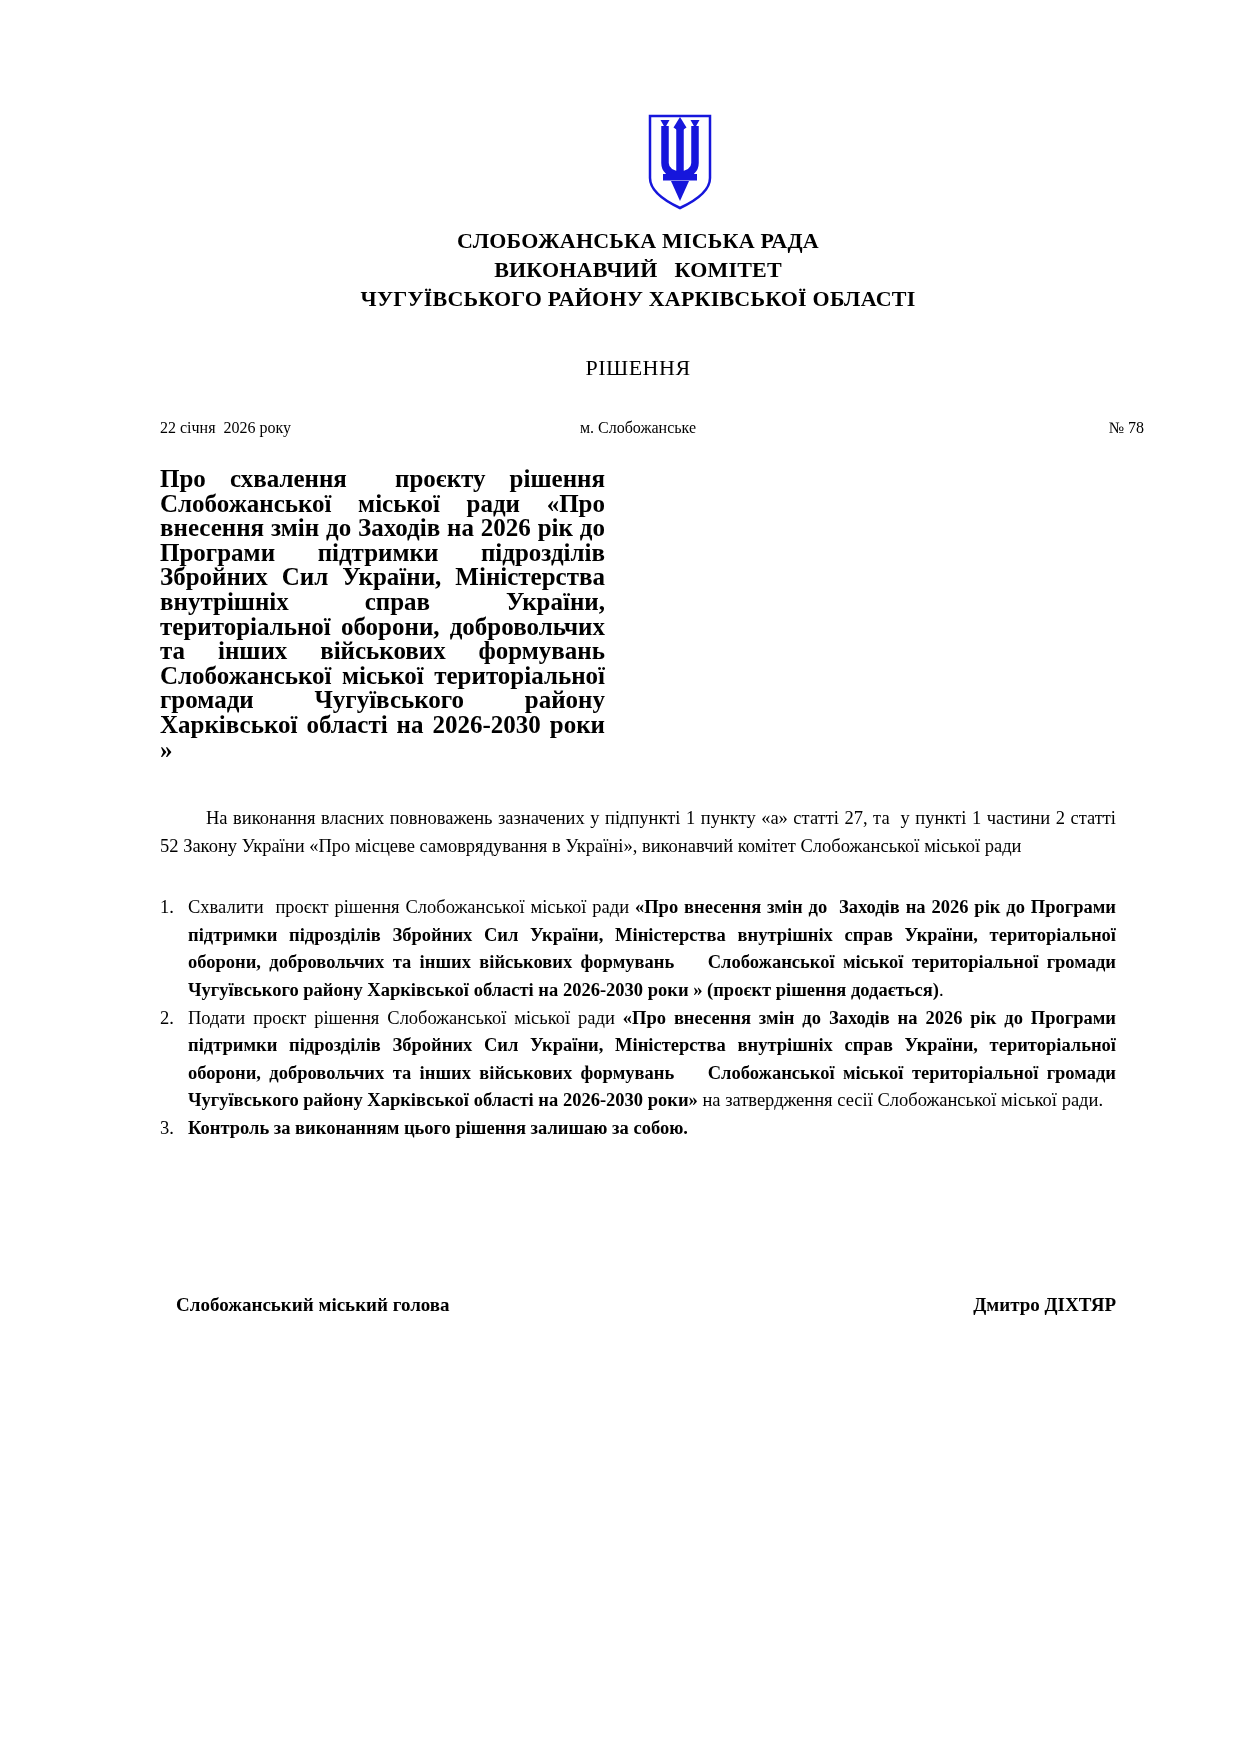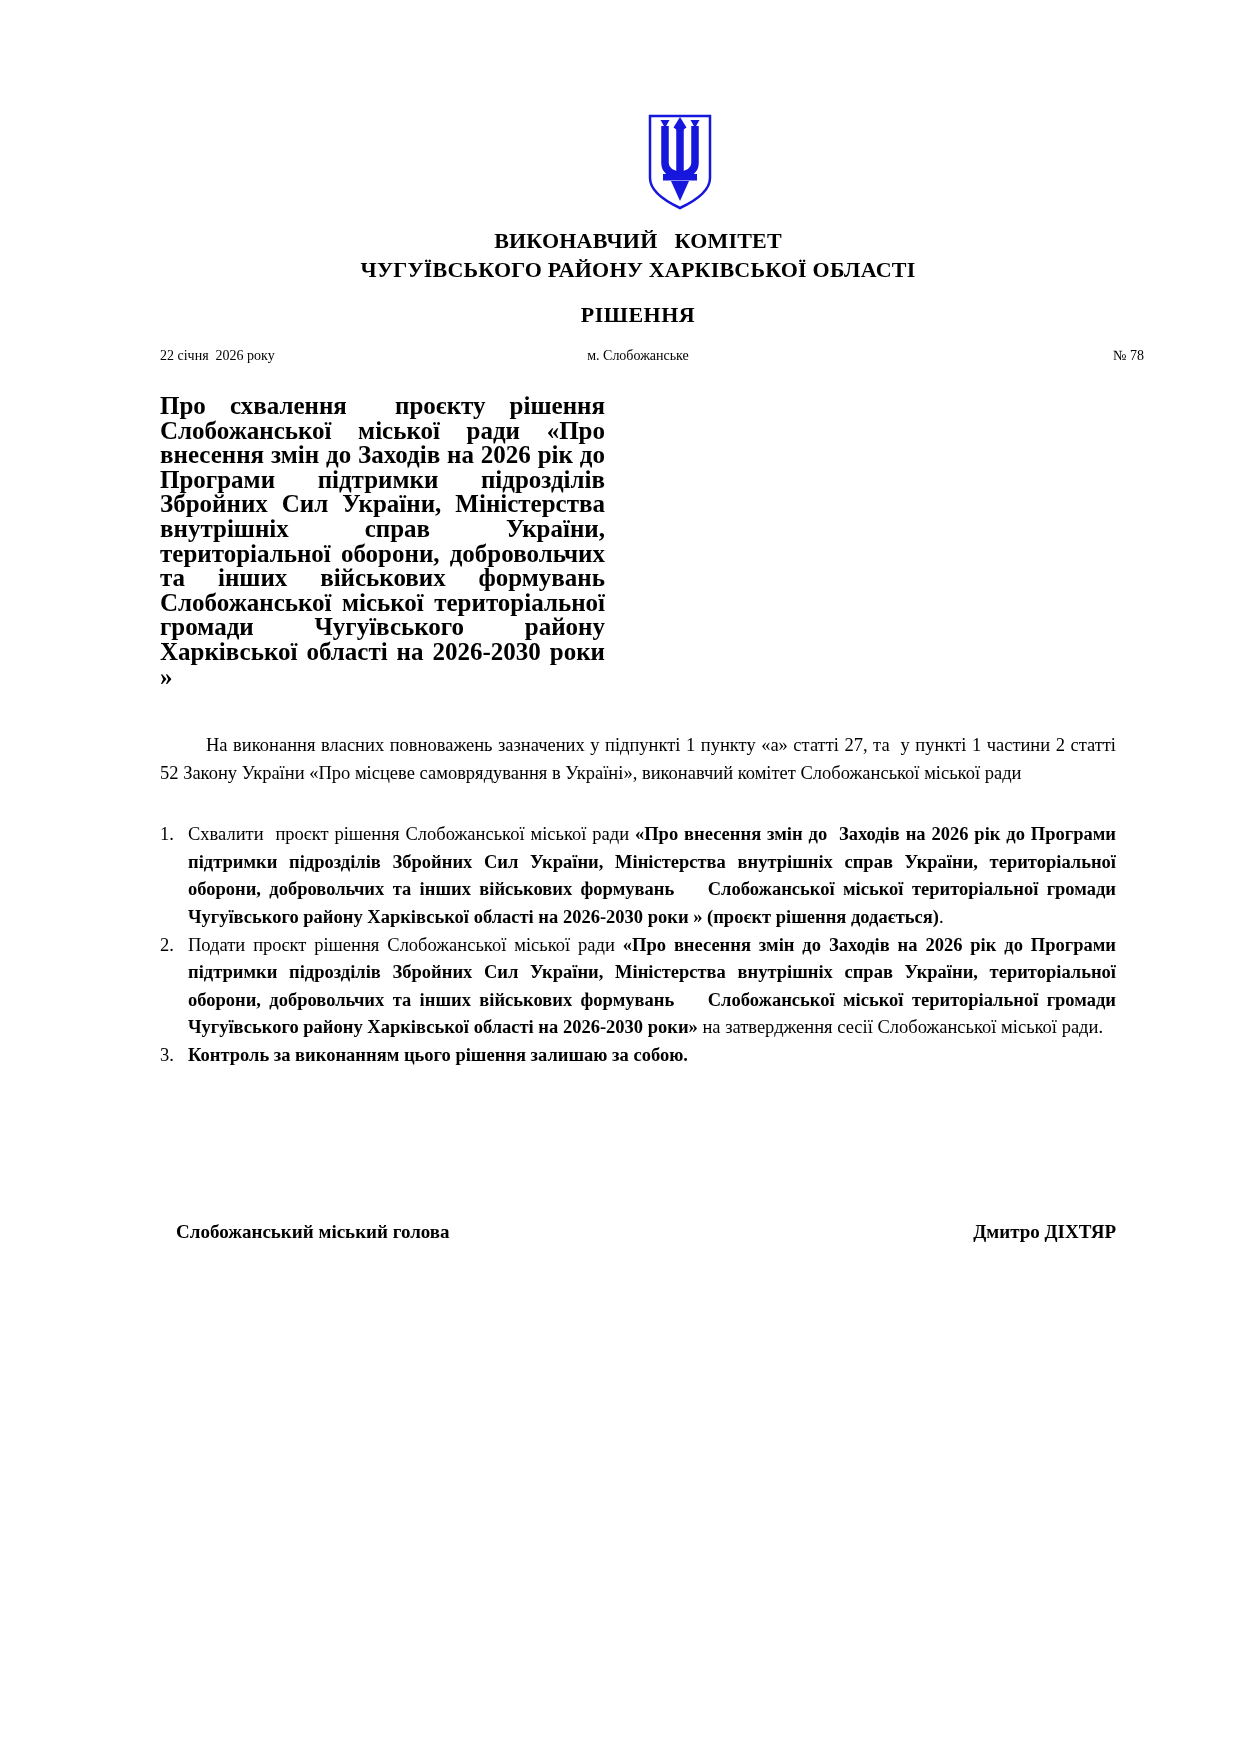--- a/index.html
+++ b/index.html
@@ -15,27 +15,27 @@
   .emblem-wrap { text-align: center; transform: translateX(42px); height: 100px; }
   .emblem-wrap svg { display: inline-block; }
 
   .org-header { text-align: center; margin-top: 14px; }
   .org-header .hline {
     font-size: 22px; font-weight: bold; line-height: 29px;
     letter-spacing: 0.2px; white-space: pre-wrap;
   }
 
   .doc-type {
-    text-align: center; font-size: 22px; font-weight: bold;
-    letter-spacing: 0.5px; margin-top: 18px;
+    text-align: center; font-size: 22px; font-weight: normal;
+    letter-spacing: 0.5px; margin-top: 42px;
   }
 
   .meta-row {
     display: grid; grid-template-columns: 1fr auto 1fr;
-    align-items: baseline; margin-top: 20px; font-size: 14px;
+    align-items: baseline; margin-top: 38px; font-size: 16px;
   }
   .meta-row .m-left  { justify-self: start; white-space: pre-wrap; }
   .meta-row .m-mid   { justify-self: center; }
   .meta-row .m-right { justify-self: end; transform: translateX(28px); }
 
   .subject {
     margin-top: 30px; width: 445px;
     font-size: 25px; font-weight: bold; line-height: 24.6px;
     text-align: justify; white-space: pre-wrap;
   }
@@ -80,20 +80,21 @@
           <path d="M36 5 L42.5 15.5 L36 20 L29.5 15.5 Z"></path>
           <path d="M16.5 8 H25.5 L21 16 Z"></path>
           <path d="M46.5 8 H55.5 L51 16 Z"></path>
           <rect x="19" y="62" width="34" height="6.5"></rect>
           <path d="M27 69 L36 89 L45 69 Z"></path>
         </g>
       </svg>
     </div>
 
     <div class="org-header">
+      <div class="hline">СЛОБОЖАНСЬКА МІСЬКА РАДА</div>
       <div class="hline">ВИКОНАВЧИЙ   КОМІТЕТ</div>
       <div class="hline">ЧУГУЇВСЬКОГО РАЙОНУ ХАРКІВСЬКОЇ ОБЛАСТІ</div>
     </div>
 
     <div class="doc-type">РІШЕННЯ</div>
 
     <div class="meta-row">
       <span class="m-left">22 січня  2026 року</span>
       <span class="m-mid">м. Слобожанське</span>
       <span class="m-right">№ 78</span>

